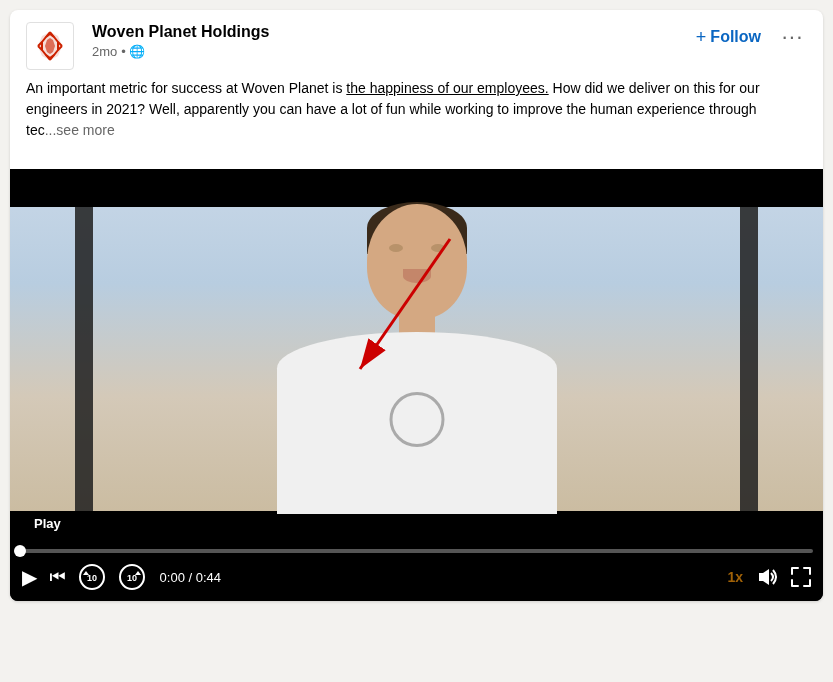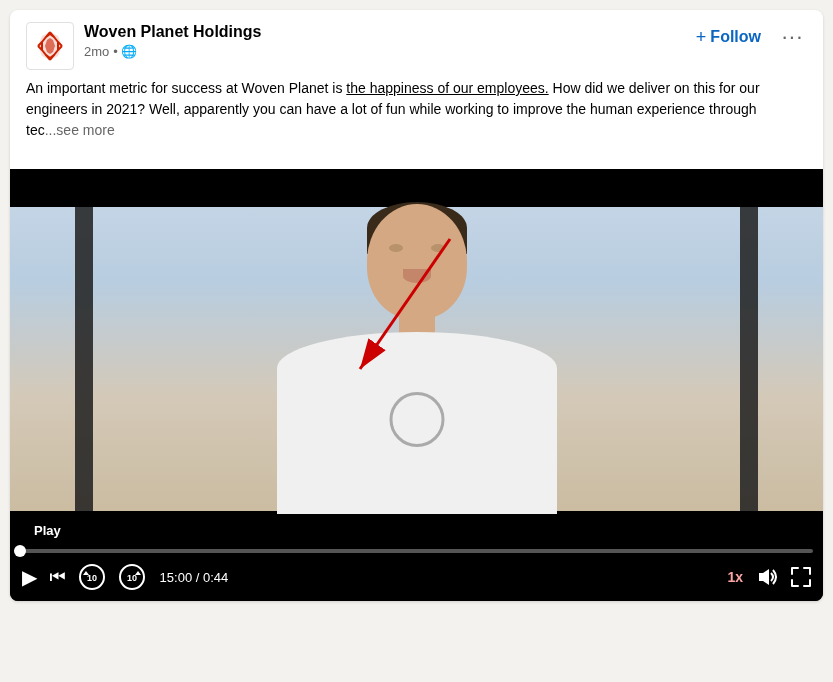--- a/index.html
+++ b/index.html
@@ -20,21 +20,21 @@
     }
     .header {
       display: flex;
       align-items: flex-start;
       padding: 12px 16px 8px 16px;
       justify-content: space-between;
     }
     .header-left {
       display: flex;
       align-items: flex-start;
-      gap: 10px;
+      gap: 18px;
     }
     .logo {
       width: 48px;
       height: 48px;
       border-radius: 4px;
       background: #fff;
       border: 1px solid #e0e0e0;
       display: flex;
       align-items: center;
       justify-content: center;
@@ -224,21 +224,21 @@
       left: 50%;
       transform: translateX(-50%);
       width: 55px;
       height: 55px;
       border: 3px solid #aaa;
       border-radius: 50%;
     }
     
     .play-badge {
       position: absolute;
-      bottom: 7px;
+      bottom: 14px;
       left: 14px;
       background: rgba(0,0,0,0.75);
       color: #fff;
       font-size: 13px;
       font-weight: 600;
       padding: 4px 10px;
       border-radius: 4px;
       z-index: 10;
     }
     
@@ -303,21 +303,21 @@
     }
     .time-display {
       font-size: 13px;
       color: #fff;
       margin: 0 4px;
     }
     .spacer { flex: 1; }
     .speed-btn {
       background: none;
       border: none;
-      color: #fca5a5;
+      color: #a16207;
       cursor: pointer;
       font-size: 14px;
       font-weight: 600;
       padding: 2px 4px;
       margin-left: 23px;
     }
     .volume-btn {
       font-size: 18px;
     }
     .fullscreen-btn {
@@ -422,21 +422,21 @@
         </button>
 
         <button class="ctrl-btn skip-btn">
           <svg width="28" height="28" viewBox="0 0 28 28">
             <circle cx="14" cy="14" r="12" fill="none" stroke="#fff" stroke-width="2"></circle>
             <text x="14" y="18" text-anchor="middle" fill="#fff" font-size="9" font-weight="bold">10</text>
             <path d="M20,8 L23,12 L17,12 Z" fill="#fff"></path>
           </svg>
         </button>
 
-        <span class="time-display">15:00 / 0:44</span>
+        <span class="time-display">0:00 / 0:44</span>
 
         <div class="spacer"></div>
 
         <button class="speed-btn">1x</button>
 
         <button class="ctrl-btn volume-btn">
           <svg width="22" height="22" viewBox="0 0 22 22">
             <polygon points="2,7 2,15 6,15 12,19 12,3 6,7" fill="#fff"></polygon>
             <path d="M14,7 Q18,11 14,15" fill="none" stroke="#fff" stroke-width="2"></path>
             <path d="M16,4 Q22,11 16,18" fill="none" stroke="#fff" stroke-width="2"></path>

